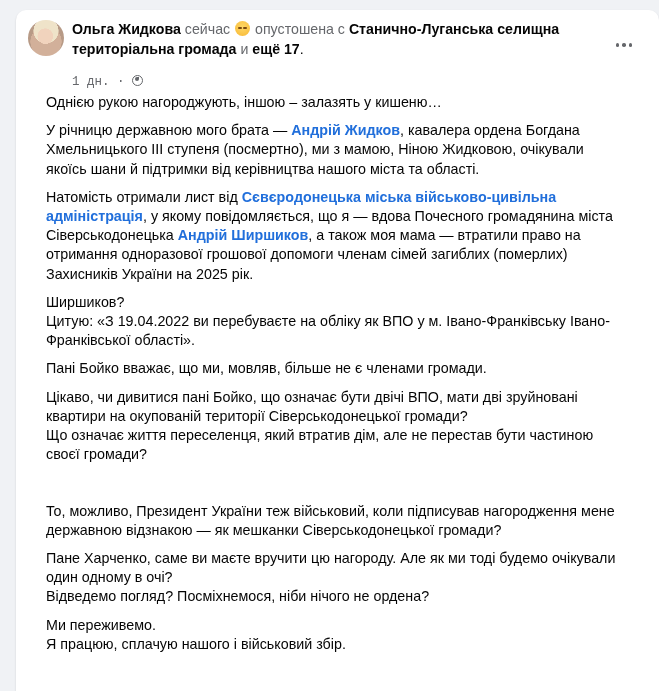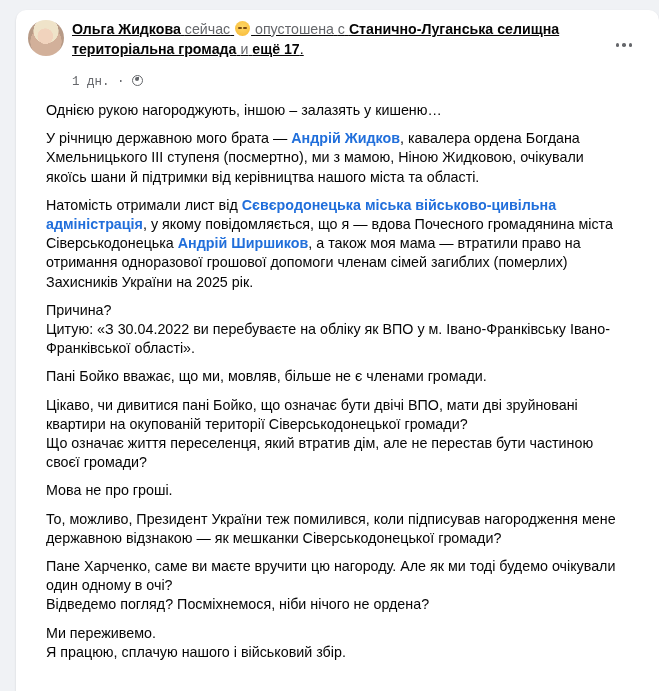--- a/index.html
+++ b/index.html
@@ -17,21 +17,21 @@
   .avatar {
     position:absolute; left:12px; top:10px; width:36px; height:36px; border-radius:50%;
     background:
       radial-gradient(circle at 48% 45%, #f1d3bd 0 28%, transparent 29%),
       radial-gradient(circle at 50% 30%, #efe3c9 0 40%, transparent 41%),
       radial-gradient(circle at 50% 60%, #d2b09a 0 55%, #b79a86 56%);
     overflow:hidden;
   }
   .name-line {
     position:absolute; left:56px; top:9px; width:520px;
-    font-size:14.2px; line-height:20px; color:#050505;text-decoration:underline;
+    font-size:14.2px; line-height:20px; color:#050505;
   }
   .name-line .b { font-weight:bold; }
   .name-line .muted { color:#65676b; }
   .emoji {
     display:inline-block; width:15px; height:15px; border-radius:50%;
     background:radial-gradient(circle at 50% 40%, #ffd867, #f7b733);
     vertical-align:-2px; position:relative; margin:0 1px;
   }
   .emoji::before, .emoji::after {
     content:""; position:absolute; top:6px; width:4px; height:1.5px; background:#7a4a12; border-radius:1px;
@@ -47,21 +47,21 @@
   .globe::after { content:""; position:absolute; left:2px; top:1px; width:4px; height:4px; background:#65676b; border-radius:50% 0 50% 50%; }
   .more {
     position:absolute; left:596px; top:28px; width:24px; height:14px;
     display:flex; gap:3px; align-items:center; justify-content:center; cursor:pointer;
   }
   .more span { width:3.5px; height:3.5px; border-radius:50%; background:#65676b; display:block; }
   .body {
     position:absolute; left:30px; top:83px; width:570px;
     font-size:14.3px; line-height:19.2px; color:#050505;
   }
-  .body p { margin:8px 0 9px 0; }
+  .body p { margin:0 0 9px 0; }
   .link { color:#216fdb; font-weight:bold; cursor:pointer; }
 </style>
 </head>
 <body>
 
 <div class="card">
   <div class="avatar"></div>
 
   <div class="name-line">
     <span class="b">Ольга Жидкова</span>
@@ -88,32 +88,32 @@
 
   <div class="body">
     <p>Однією рукою нагороджують, іншою – залазять у кишеню…</p>
     <p>
       <span>У річницю державною мого брата — </span><span class="link">Андрій Жидков</span><span>, кавалера ордена Богдана Хмельницького ІІІ ступеня (посмертно), ми з мамою, Ніною Жидковою, очікували якоїсь шани й підтримки від керівництва нашого міста та області.</span>
     </p>
     <p>
       <span>Натомість отримали лист від </span><span class="link">Сєвєродонецька міська військово-цивільна адміністрація</span><span>, у якому повідомляється, що я — вдова Почесного громадянина міста Сіверськодонецька </span><span class="link">Андрій Ширшиков</span><span>, а також моя мама — втратили право на отримання одноразової грошової допомоги членам сімей загиблих (померлих) Захисників України на 2025 рік.</span>
     </p>
     <p>
-      <span>Причина?</span><br>
-      <span>Цитую: «З 30.04.2022 ви перебуваєте на обліку як ВПО у м. Івано-Франківську Івано-Франківської області».</span>
+      <span>Ширшиков?</span><br>
+      <span>Цитую: «З 19.04.2022 ви перебуваєте на обліку як ВПО у м. Івано-Франківську Івано-Франківської області».</span>
     </p>
     <p>Пані Бойко вважає, що ми, мовляв, більше не є членами громади.</p>
     <p>
       <span>Цікаво, чи дивитися пані Бойко, що означає бути двічі ВПО, мати дві зруйновані квартири на окупованій території Сіверськодонецької громади?</span><br>
       <span>Що означає життя переселенця, який втратив дім, але не перестав бути частиною своєї громади?</span>
     </p>
     <p>
-      <span>Мова не про гроші.</span><br>
+      <br>
     </p>
-    <p>То, можливо, Президент України теж помилився, коли підписував нагородження мене державною відзнакою — як мешканки Сіверськодонецької громади?</p>
+    <p>То, можливо, Президент України теж військовий, коли підписував нагородження мене державною відзнакою — як мешканки Сіверськодонецької громади?</p>
     <p>
       <span>Пане Харченко, саме ви маєте вручити цю нагороду. Але як ми тоді будемо очікували один одному в очі?</span><br>
       <span>Відведемо погляд? Посміхнемося, ніби нічого не ордена?</span>
     </p>
     <p>
       <span>Ми переживемо.</span><br>
       <span>Я працюю, сплачую нашого і військовий збір.</span><br>
       <br>
       
     </p>

